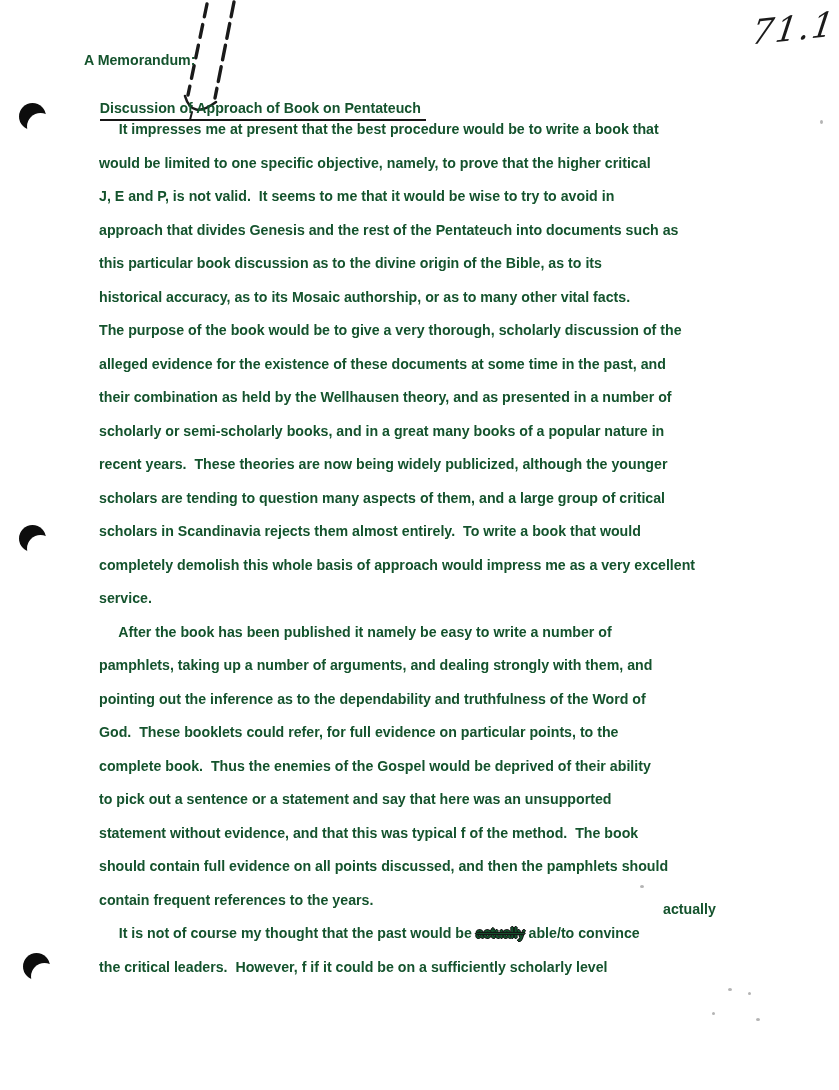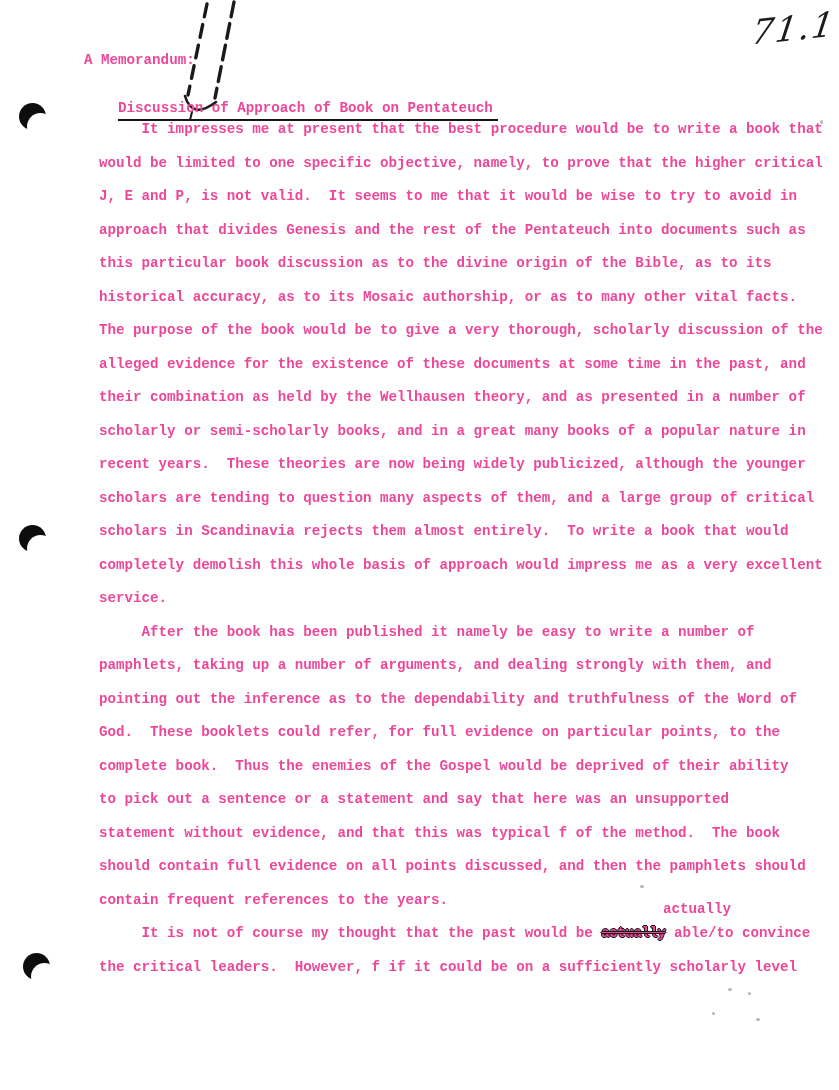--- a/index.html
+++ b/index.html
@@ -13,24 +13,24 @@
     height: 1090px;
     margin: 0 auto;
     background: #ffffff;
     overflow: hidden;
     font-family: "Liberation Mono", "DejaVu Sans Mono", monospace;
     color: #161616;
   }
 
   
   .typed {
-    font-family: Liberation Mono, monospace;
+    font-family: Liberation Sans, sans-serif;
     font-weight: 700;
     font-size: 14.2px;
-    color: #ec4899;
+    color: #14532d;
   }
   .memo-label {
     position: absolute;
     left: 84px;
     top: 52px;
     white-space: pre;
   }
   .doc-title {
     position: absolute;
     left: 84px;

